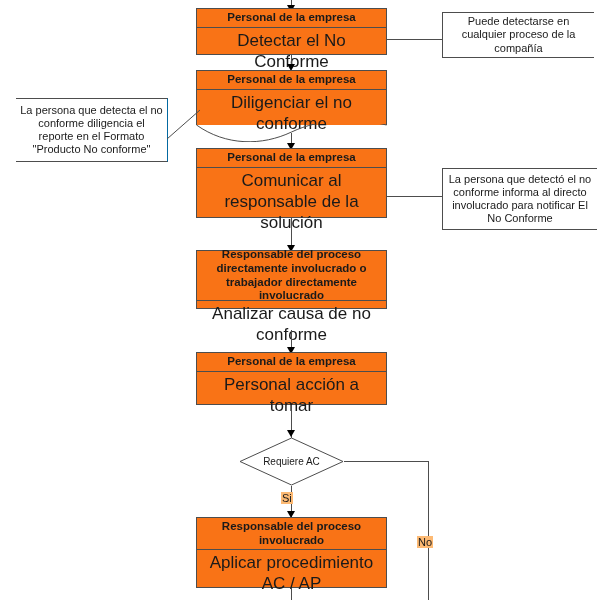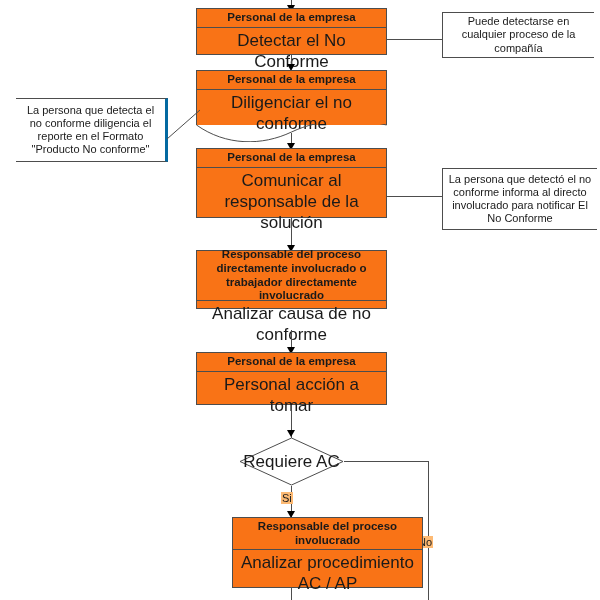--- a/index.html
+++ b/index.html
@@ -77,21 +77,21 @@
     padding: 2px 4px;
     background: transparent;
   }
   .note.bracket-left {
     border-left: 1px solid #4d4d4d;
     border-top: 1px solid #4d4d4d;
     border-bottom: 1px solid #4d4d4d;
     border-right: none;
   }
   .note.bracket-right {
-    border-right: 3px solid #0369a1;
+    border-right: 1px solid #0369a1;
     border-top: 1px solid #4d4d4d;
     border-bottom: 1px solid #4d4d4d;
     border-left: none;
   }
 
   
   .vline { position: absolute; width: 0; border-left: 1px solid #4d4d4d; }
   .hline { position: absolute; height: 0; border-top: 1px solid #4d4d4d; }
   .arrow-down {
     position: absolute;
@@ -101,21 +101,21 @@
     border-top: 7px solid #000000;
   }
 
   
   .diamond-wrap { position: absolute; }
   .diamond-label {
     position: absolute;
     left: 0; top: 0;
     width: 100%; height: 100%;
     display: flex; align-items: center; justify-content: center;
-    font-size: 17px;
+    font-size: 10px;
     color: #1a1a1a;
   }
   .edge-label {
     position: absolute;
     font-size: 11px;
     color: #1a1a1a;
     background: #fdba74;
     padding: 0 1px;
     white-space: nowrap;
   }
@@ -201,20 +201,20 @@
   </div>
 
   <div class="vline" style="left:291px; top:486px; height:32px;"></div>
   <div class="edge-label" style="left:281px; top:492px;">Si</div>
   <div class="arrow-down" style="left:286.5px; top:511px;"></div>
 
   <div class="hline" style="left:344px; top:461px; width:85px;"></div>
   <div class="vline" style="left:428px; top:461px; height:139px;"></div>
   <div class="edge-label" style="left:417px; top:536px;text-align:right;">No</div>
 
-  <div class="proc" style="left:196px; top:517px; width:191px; height:71px;margin-left:36px;">
+  <div class="proc" style="left:196px; top:517px; width:191px; height:71px;">
     <div class="proc-head" style="height:32px;">Responsable del proceso involucrado</div>
-    <div class="proc-body">Analizar procedimiento AC / AP</div>
+    <div class="proc-body">Aplicar procedimiento AC / AP</div>
   </div>
 
   <div class="vline" style="left:291px; top:588px; height:12px;"></div>
 
 </div>
 
 </body></html>

